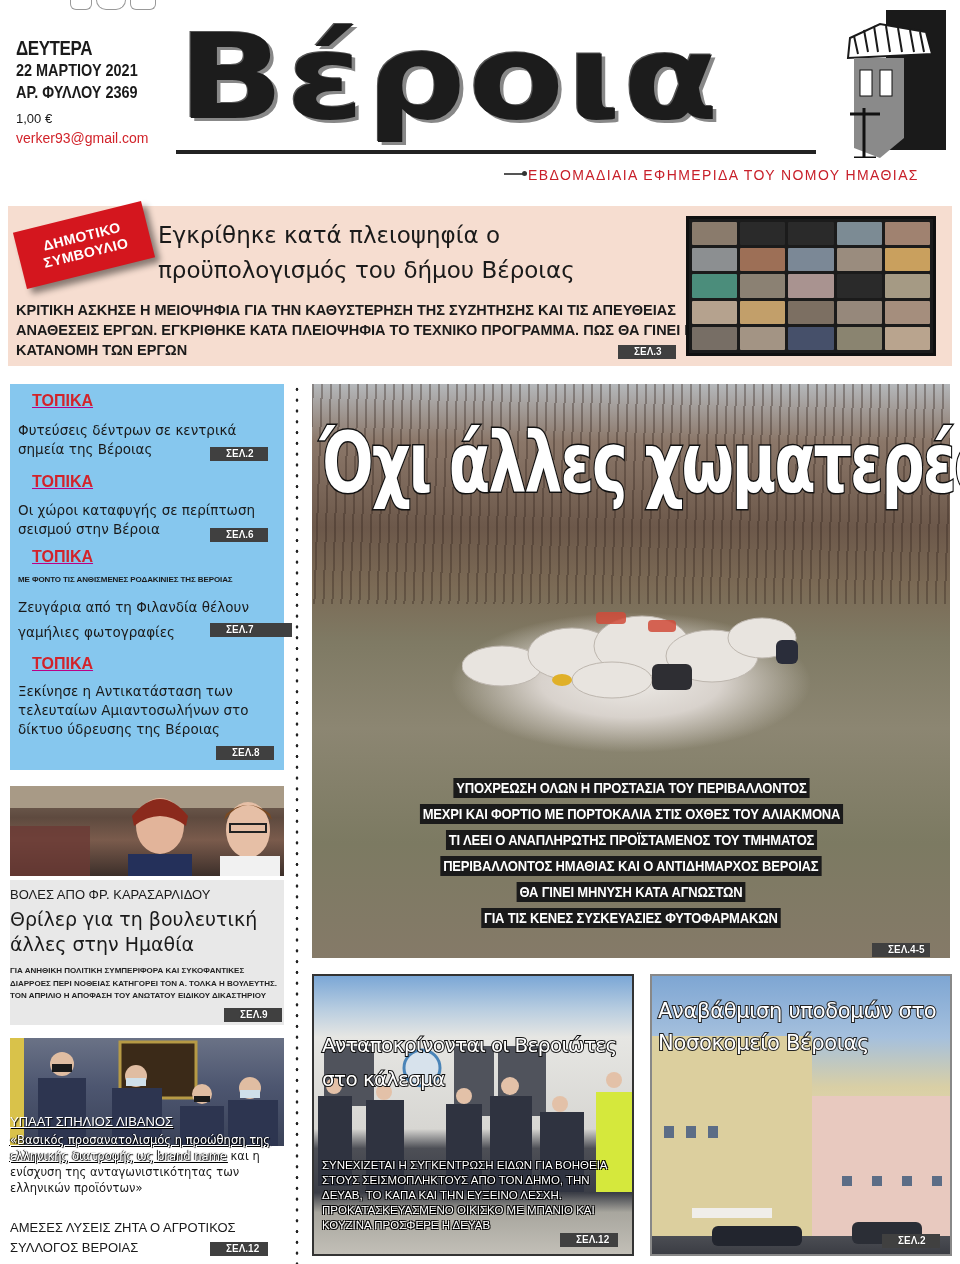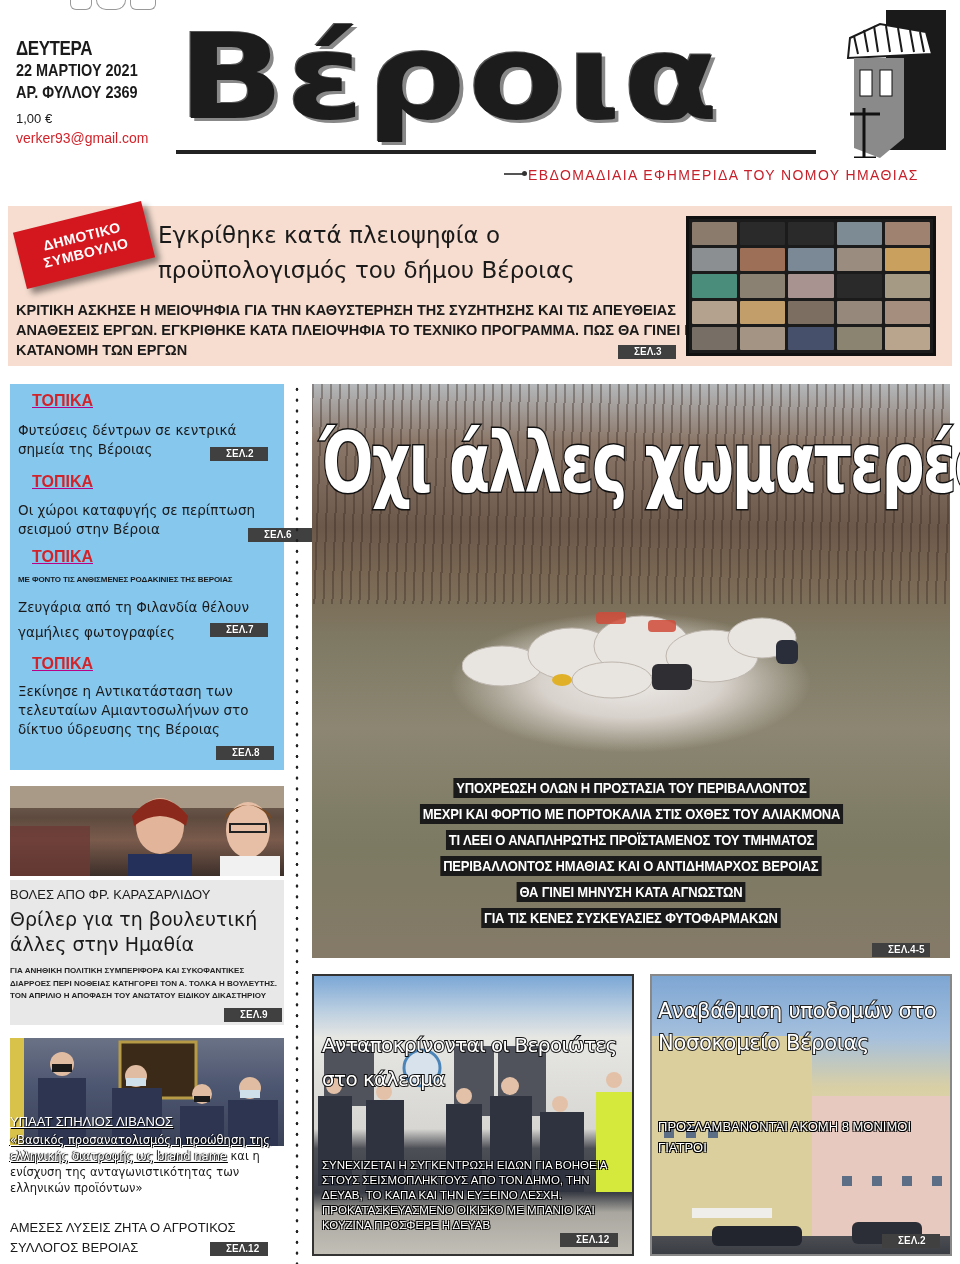--- a/index.html
+++ b/index.html
@@ -150,26 +150,26 @@
 </div>
 
 <div class="abs local-box"></div>
 
 <div class="abs local-kicker" style="left:32px;top:392px;">ΤΟΠΙΚΑ</div>
 <div class="abs local-head" style="left:18px;top:421px;width:250px;">Φυτεύσεις δέντρων σε κεντρικά σημεία της Βέροιας</div>
 <div class="abs sel" style="left:210px;top:447px;width:58px;">ΣΕΛ.2</div>
 
 <div class="abs local-kicker" style="left:32px;top:473px;">ΤΟΠΙΚΑ</div>
 <div class="abs local-head" style="left:18px;top:501px;width:262px;">Οι χώροι καταφυγής σε περίπτωση σεισμού στην Βέροια</div>
-<div class="abs sel" style="left:210px;top:528px;width:72px;margin-left:38px;">ΣΕΛ.6</div>
+<div class="abs sel" style="left:210px;top:528px;width:58px;">ΣΕΛ.6</div>
 
 <div class="abs local-kicker" style="left:32px;top:548px;">ΤΟΠΙΚΑ</div>
 <div class="abs local-small" style="left:18px;top:575px;width:264px;">ΜΕ ΦΟΝΤΟ ΤΙΣ ΑΝΘΙΣΜΕΝΕΣ ΡΟΔΑΚΙΝΙΕΣ ΤΗΣ ΒΕΡΟΙΑΣ</div>
 <div class="abs local-head" style="left:18px;top:595px;width:260px;line-height:25px;">Ζευγάρια από τη Φιλανδία θέλουν γαμήλιες φωτογραφίες</div>
-<div class="abs sel" style="left:210px;top:623px;width:58px;">ΣΕΛ.7</div>
+<div class="abs sel" style="left:210px;top:623px;width:82px;">ΣΕΛ.7</div>
 
 <div class="abs local-kicker" style="left:32px;top:655px;">ΤΟΠΙΚΑ</div>
 <div class="abs local-head" style="left:18px;top:682px;width:258px;">Ξεκίνησε η Αντικατάσταση των τελευταίων Αμιαντοσωλήνων στο δίκτυο ύδρευσης της Βέροιας</div>
 <div class="abs sel" style="left:216px;top:746px;width:58px;">ΣΕΛ.8</div>
 
 <div class="abs dotted"></div>
 
 <div class="abs photo-mps">
   <svg width="274" height="90" viewBox="0 0 274 90">
     <rect x="0" y="0" width="274" height="22" fill="#a89a86"></rect>
@@ -295,15 +295,14 @@
         <rect x="250" y="200" width="10" height="10"></rect>
         <rect x="280" y="200" width="10" height="10"></rect>
       </g>
     <rect x="40" y="232" width="80" height="10" fill="#f0eeea"></rect>
     <rect x="60" y="250" width="90" height="20" rx="6" fill="#22252e"></rect>
     <rect x="200" y="246" width="70" height="22" rx="6" fill="#2b2e36"></rect>
   </svg>
 </div>
 <div class="abs hosp-title">Αναβάθμιση υποδομών στο Νοσοκομείο Βέροιας</div>
 <div class="abs hosp-body">
-  <div>ΠΡΟΣΛΑΜΒΑΝΟΝΤΑΙ ΑΚΟΜΗ 8 ΜΟΝΙΜΟΙ ΓΙΑΤΡΟΙ</div>
 </div>
 <div class="abs sel" style="left:882px;top:1234px;width:58px;">ΣΕΛ.2</div>
 
 </body></html>

